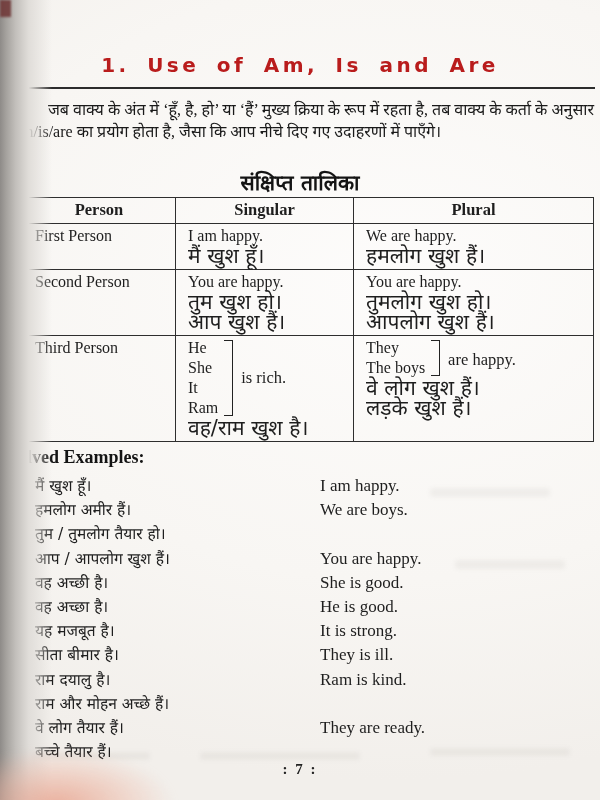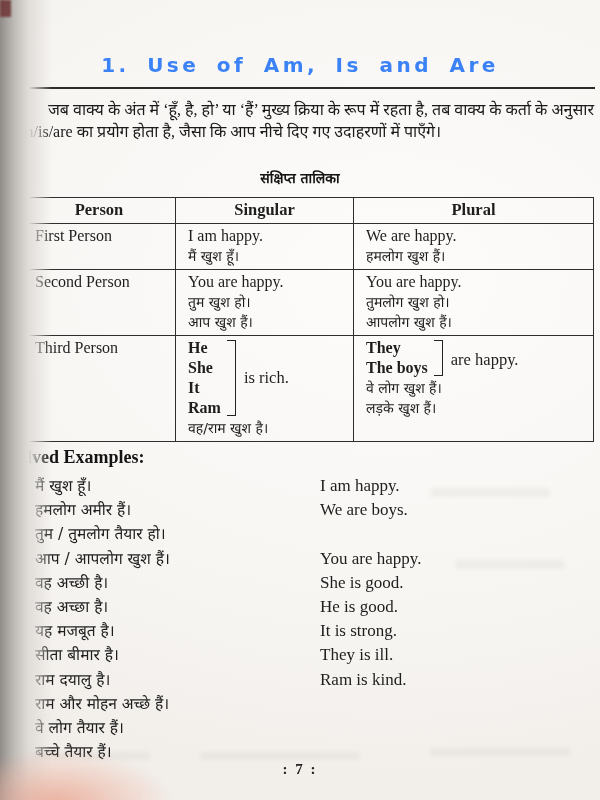--- a/index.html
+++ b/index.html
@@ -37,21 +37,21 @@
   .g5 { left:30px;  top:752px; width:120px; height:8px; }
 
   .content { position:absolute; inset:0; z-index:3; }
 
   
   .title {
     position:absolute; top:53px; left:0; width:100%;
     text-align:center;
     font-family:"DejaVu Sans", sans-serif;
     font-weight:bold; font-size:20px; letter-spacing:3.5px; word-spacing:7px;
-    color:#3b82f6;
+    color:#b91c1c;
   }
   .title-rule { position:absolute; top:87px; left:22px; width:573px; height:2px; background:#2c2c2c; }
 
   
   .intro {
     position:absolute; top:99px; left:14px; width:580px;
     font-size:16px; line-height:22px; text-align:justify; text-indent:34px;
     color:#1a1a1a;
   }
   .tbl-heading {
@@ -70,23 +70,23 @@
     vertical-align:top; padding:2px 6px 3px 12px;
   }
   table.grammar col.c1 { width:153px; }
   table.grammar col.c2 { width:178px; }
   table.grammar col.c3 { width:240px; }
   table.grammar th {
     font-weight:bold; text-align:center;
     padding:2px 0 3px 0; font-size:16.5px;
   }
   .cl { white-space:nowrap; }
-  .hi { font-family:"DejaVu Sans", sans-serif; font-size:14px; }
+  .hi { font-family:"DejaVu Sans", sans-serif; font-size:21px; }
   .brk-group { display:flex; align-items:center; }
-  .subjects > div { line-height:20px; white-space:nowrap;font-weight:bold; }
+  .subjects > div { line-height:20px; white-space:nowrap; }
   .bracket {
     border-top:1.6px solid #222; border-right:1.6px solid #222; border-bottom:1.6px solid #222;
     width:9px; margin:2px 0 2px 6px; align-self:stretch;
   }
   .pred { margin-left:8px; white-space:nowrap; font-size:16.5px; }
   .pred-top { align-self:flex-start; margin-top:12px; }
 
   
   .solved-heading {
     position:absolute; top:447px; left:8px;
@@ -226,20 +226,21 @@
     </div>
     <div class="ex-row">
       <div class="ex-hi">राम दयालु है।</div>
       <div class="ex-en">Ram is kind.</div>
     </div>
     <div class="ex-row">
       <div class="ex-hi">राम और मोहन अच्छे हैं।</div>
     </div>
     <div class="ex-row">
       <div class="ex-hi">वे लोग तैयार हैं।</div>
+      <div class="ex-en">They are ready.</div>
     </div>
     <div class="ex-row">
       <div class="ex-hi">बच्चे तैयार हैं।</div>
     </div>
   </div>
 
   <div class="page-num">: 7 :</div>
 </div>
 
 <div class="edge-left"></div>

